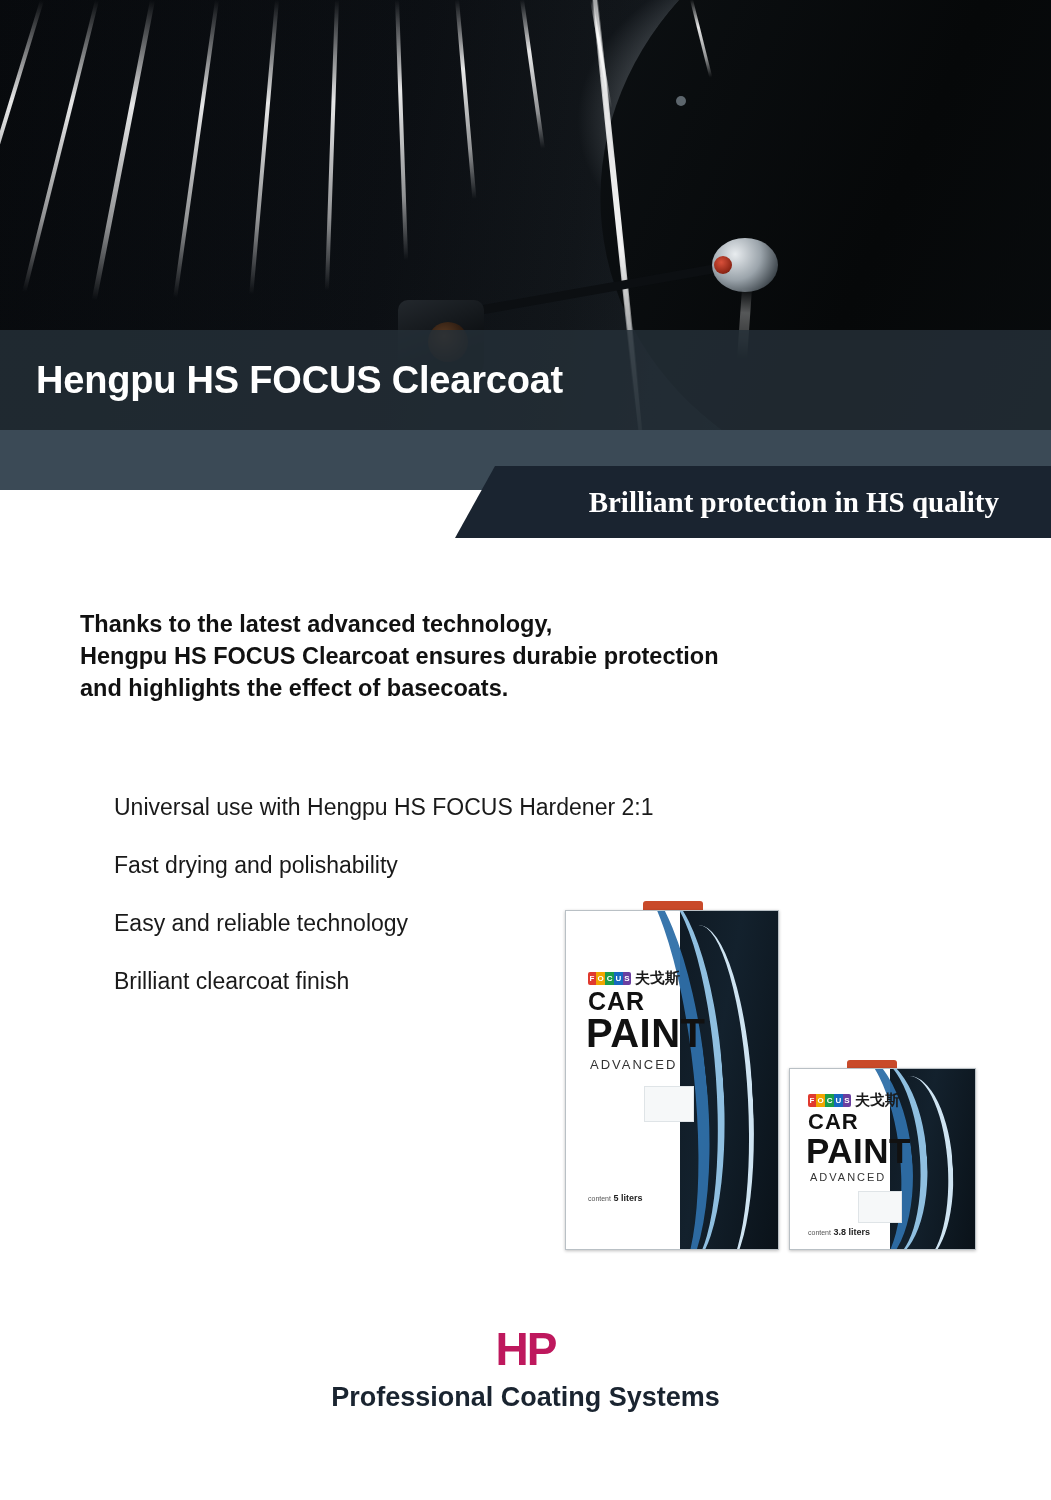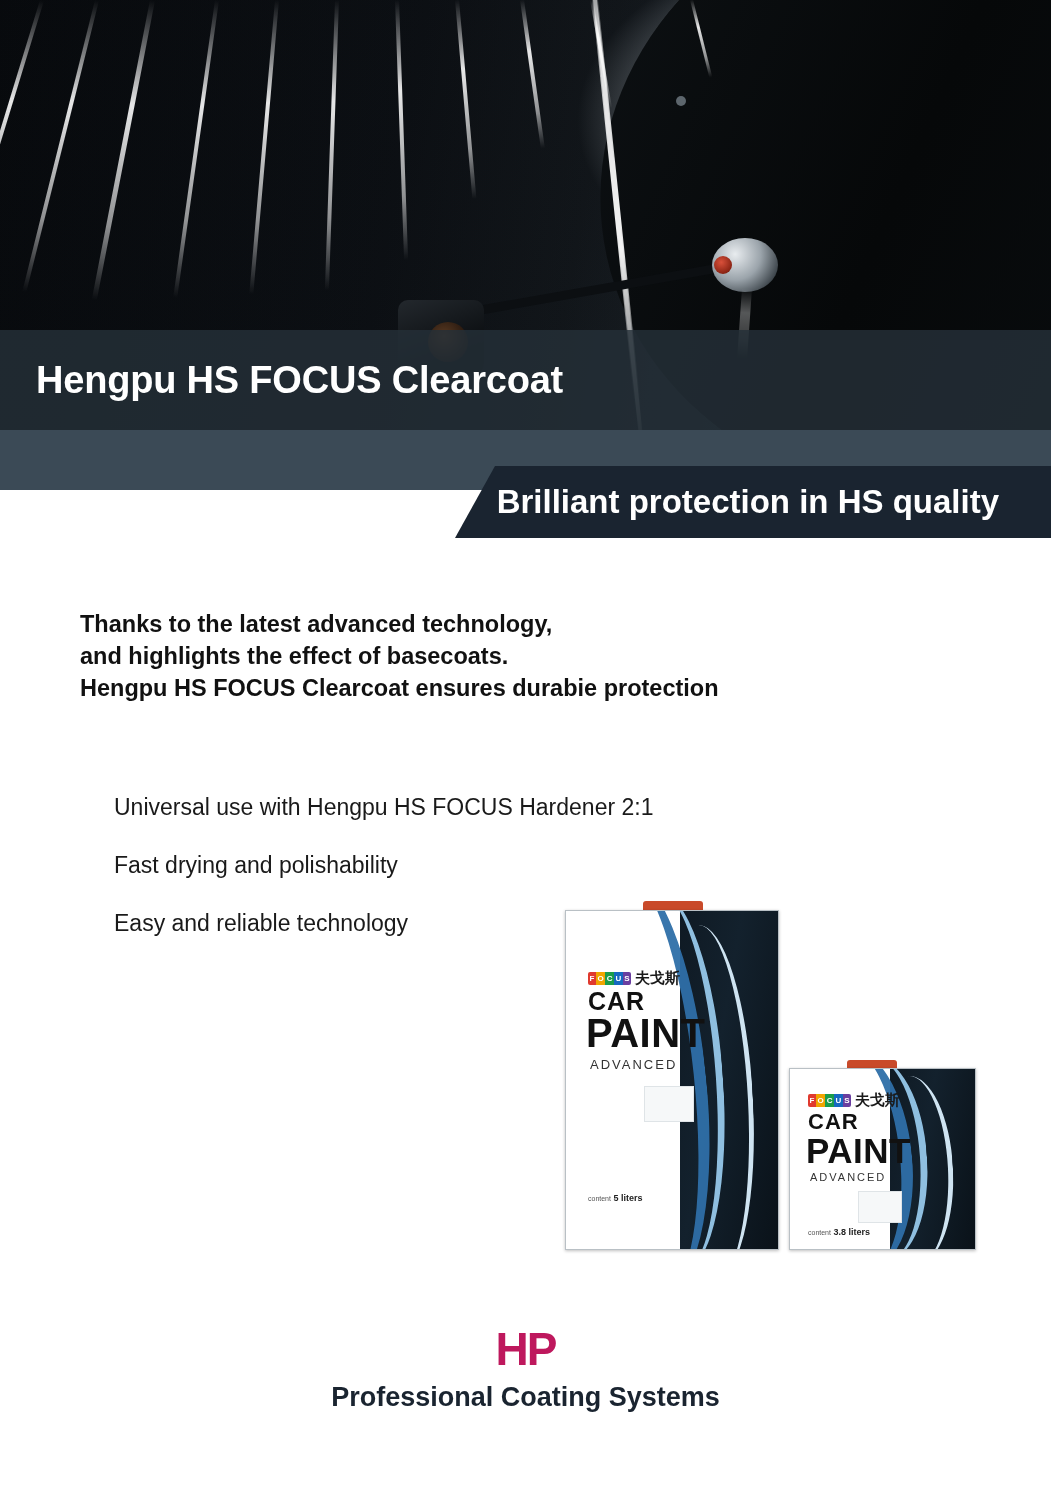--- a/index.html
+++ b/index.html
@@ -108,22 +108,23 @@
     background: #1a2430;
     clip-path: polygon(40px 0, 596px 0, 596px 72px, 0 72px);
     display: flex;
     align-items: center;
     justify-content: flex-end;
     box-sizing: border-box;
     padding-right: 52px;
   }
   .tagline span {
     color: #ffffff;
-    font-size: 33px;
-    font-weight: bold;
+    font-size: 29px;
+    font-weight: bold;
+    font-family: Liberation Serif, serif;
   }
 
   
   .intro {
     position: absolute;
     top: 608px;
     left: 80px;
     width: 880px;
     color: #111111;
     font-size: 23.5px;
@@ -338,29 +339,30 @@
 </div>
 
 <div class="sub-bar"></div>
 
 <div class="tagline">
   <span>Brilliant protection in HS quality</span>
 </div>
 
 <div class="intro">
   <div>Thanks to the latest advanced technology,</div>
+  <div>Hengpu HS FOCUS Clearcoat ensures durabie protection</div>
   <div>and highlights the effect of basecoats.</div>
-  <div>Hengpu HS FOCUS Clearcoat ensures durabie protection</div>
 </div>
 
 <div class="features">
   <ul>
     <li>Universal use with Hengpu HS FOCUS Hardener 2:1</li>
     <li>Fast drying and polishability</li>
     <li>Easy and reliable technology</li>
+    <li>Brilliant clearcoat finish</li>
   </ul>
 </div>
 
 <div class="can-big">
   <div class="can-cap" style="left:78px; top:-9px; width:60px; height:10px;"></div>
   <div class="can-body">
     <div class="can-dark"></div>
     <div class="swoosh1"></div>
     <div class="swoosh2"></div>
     <div class="swoosh3"></div>

